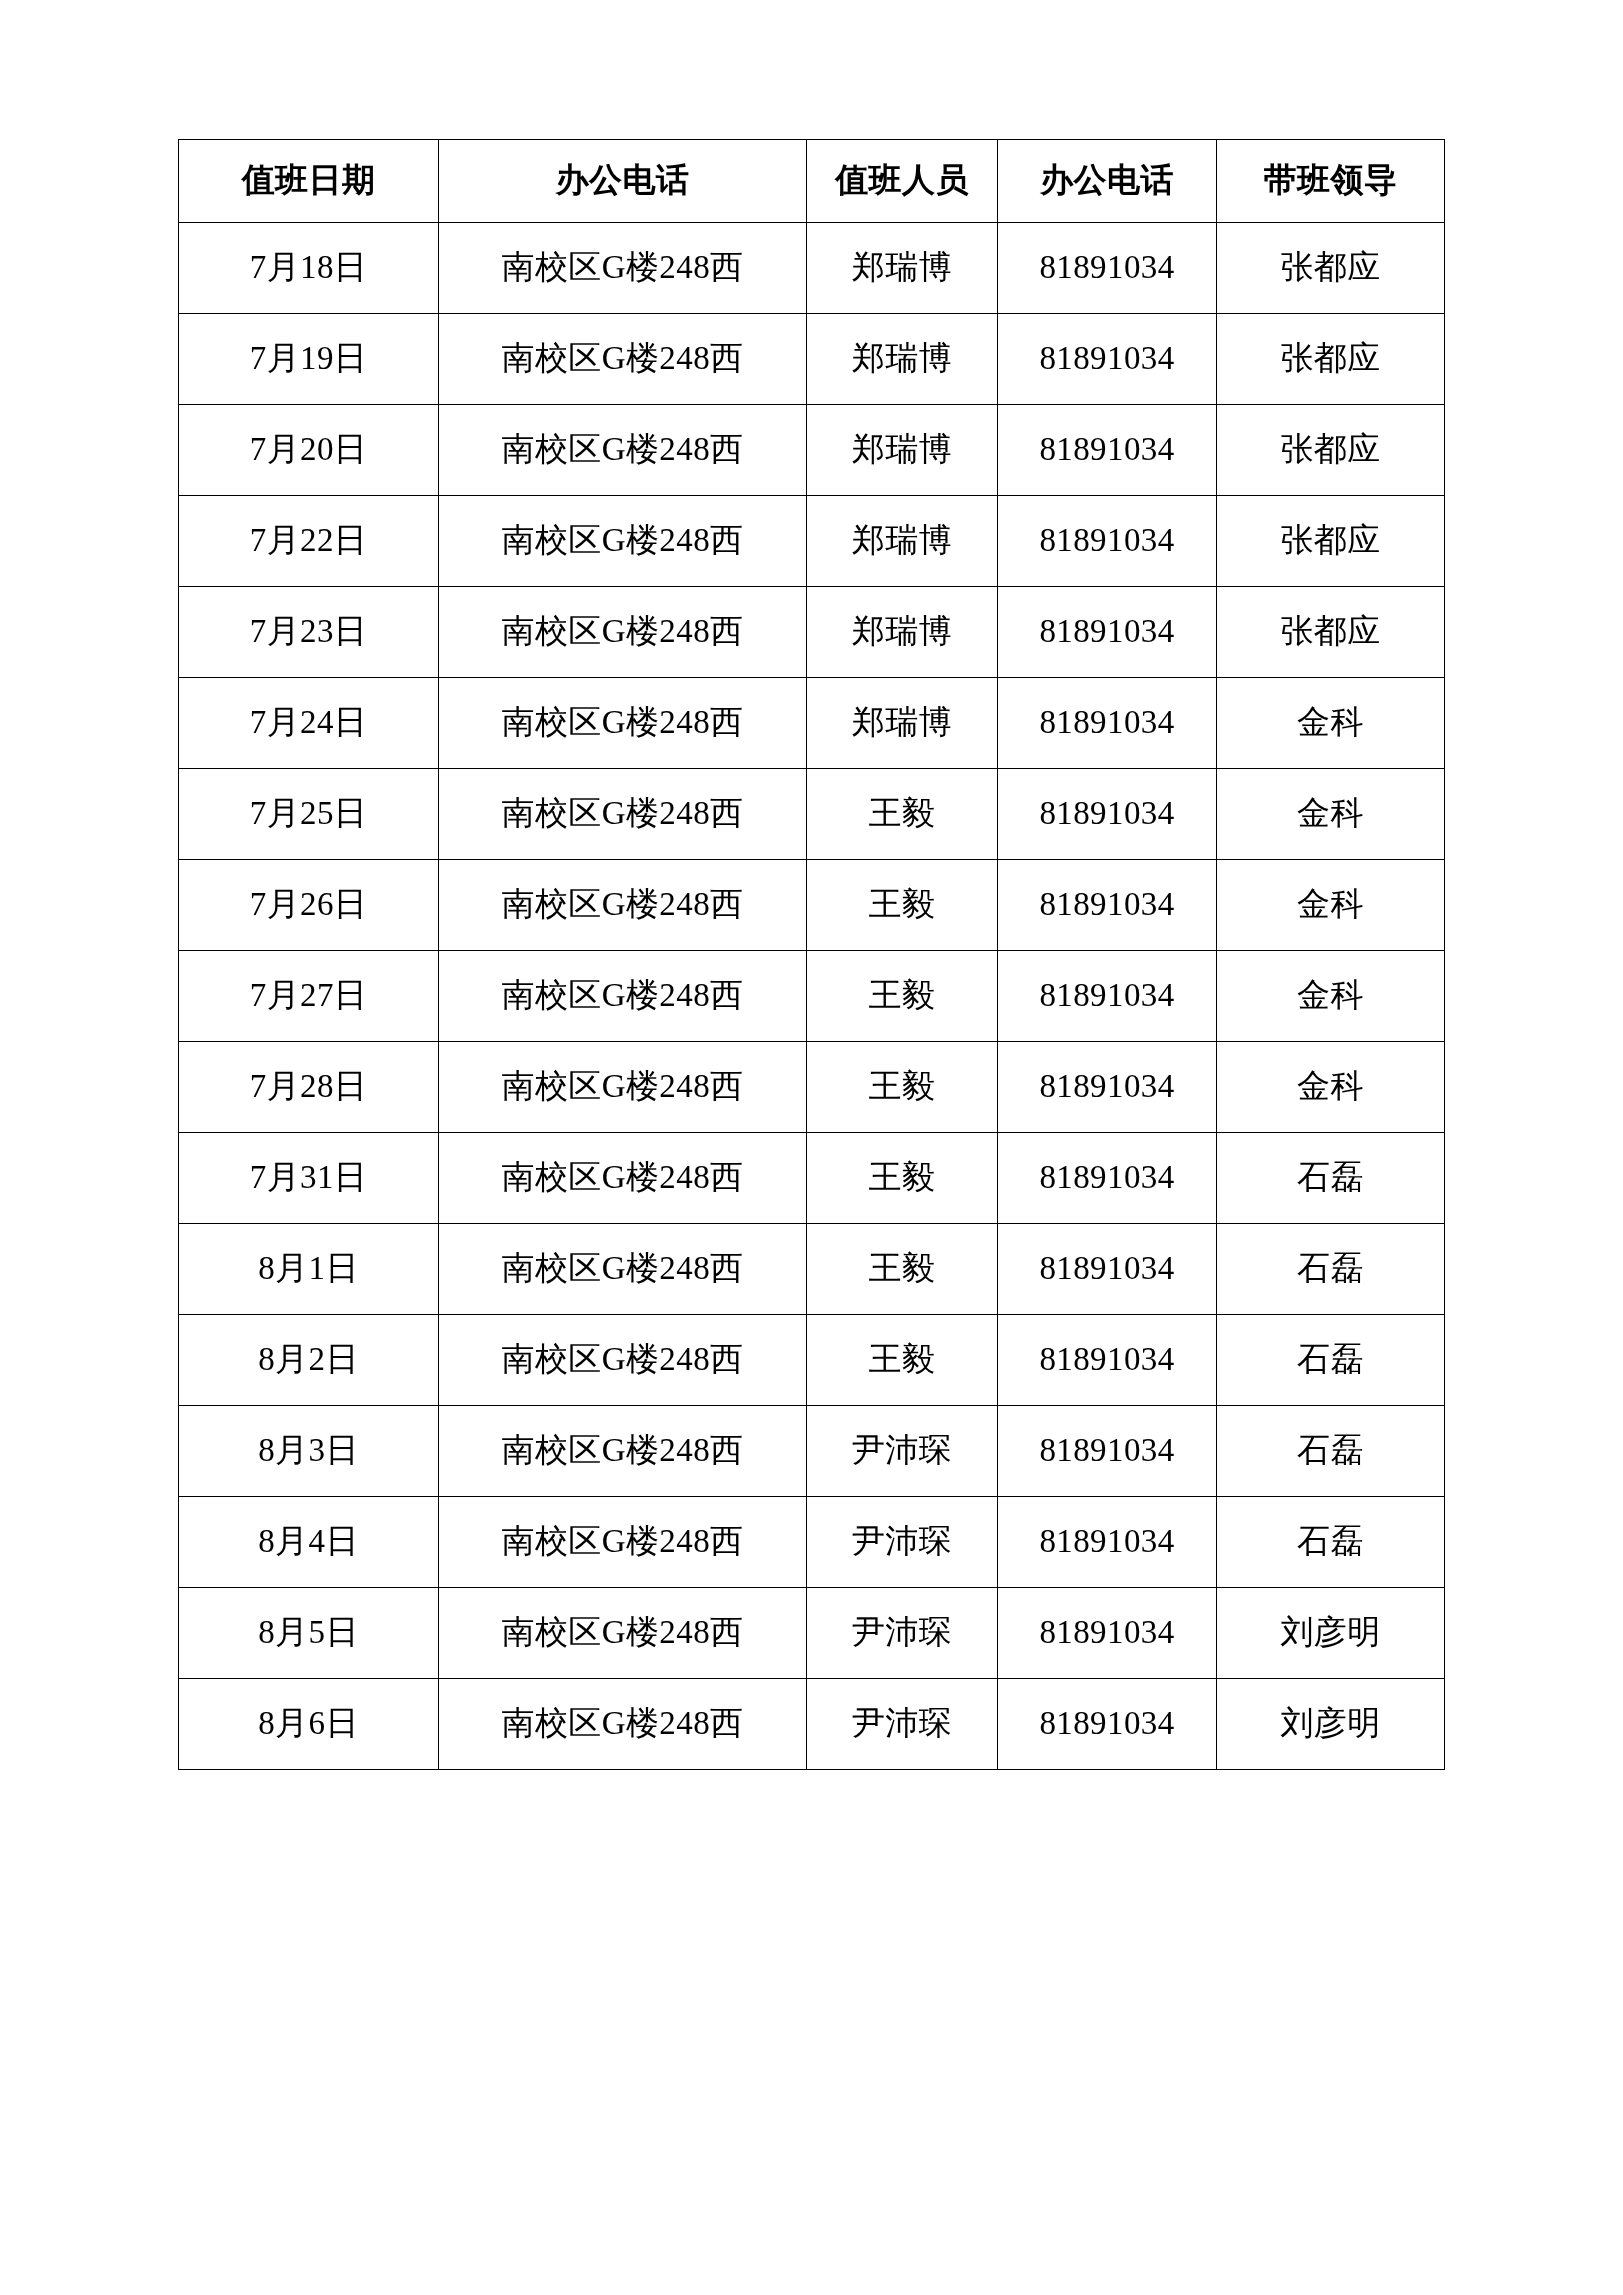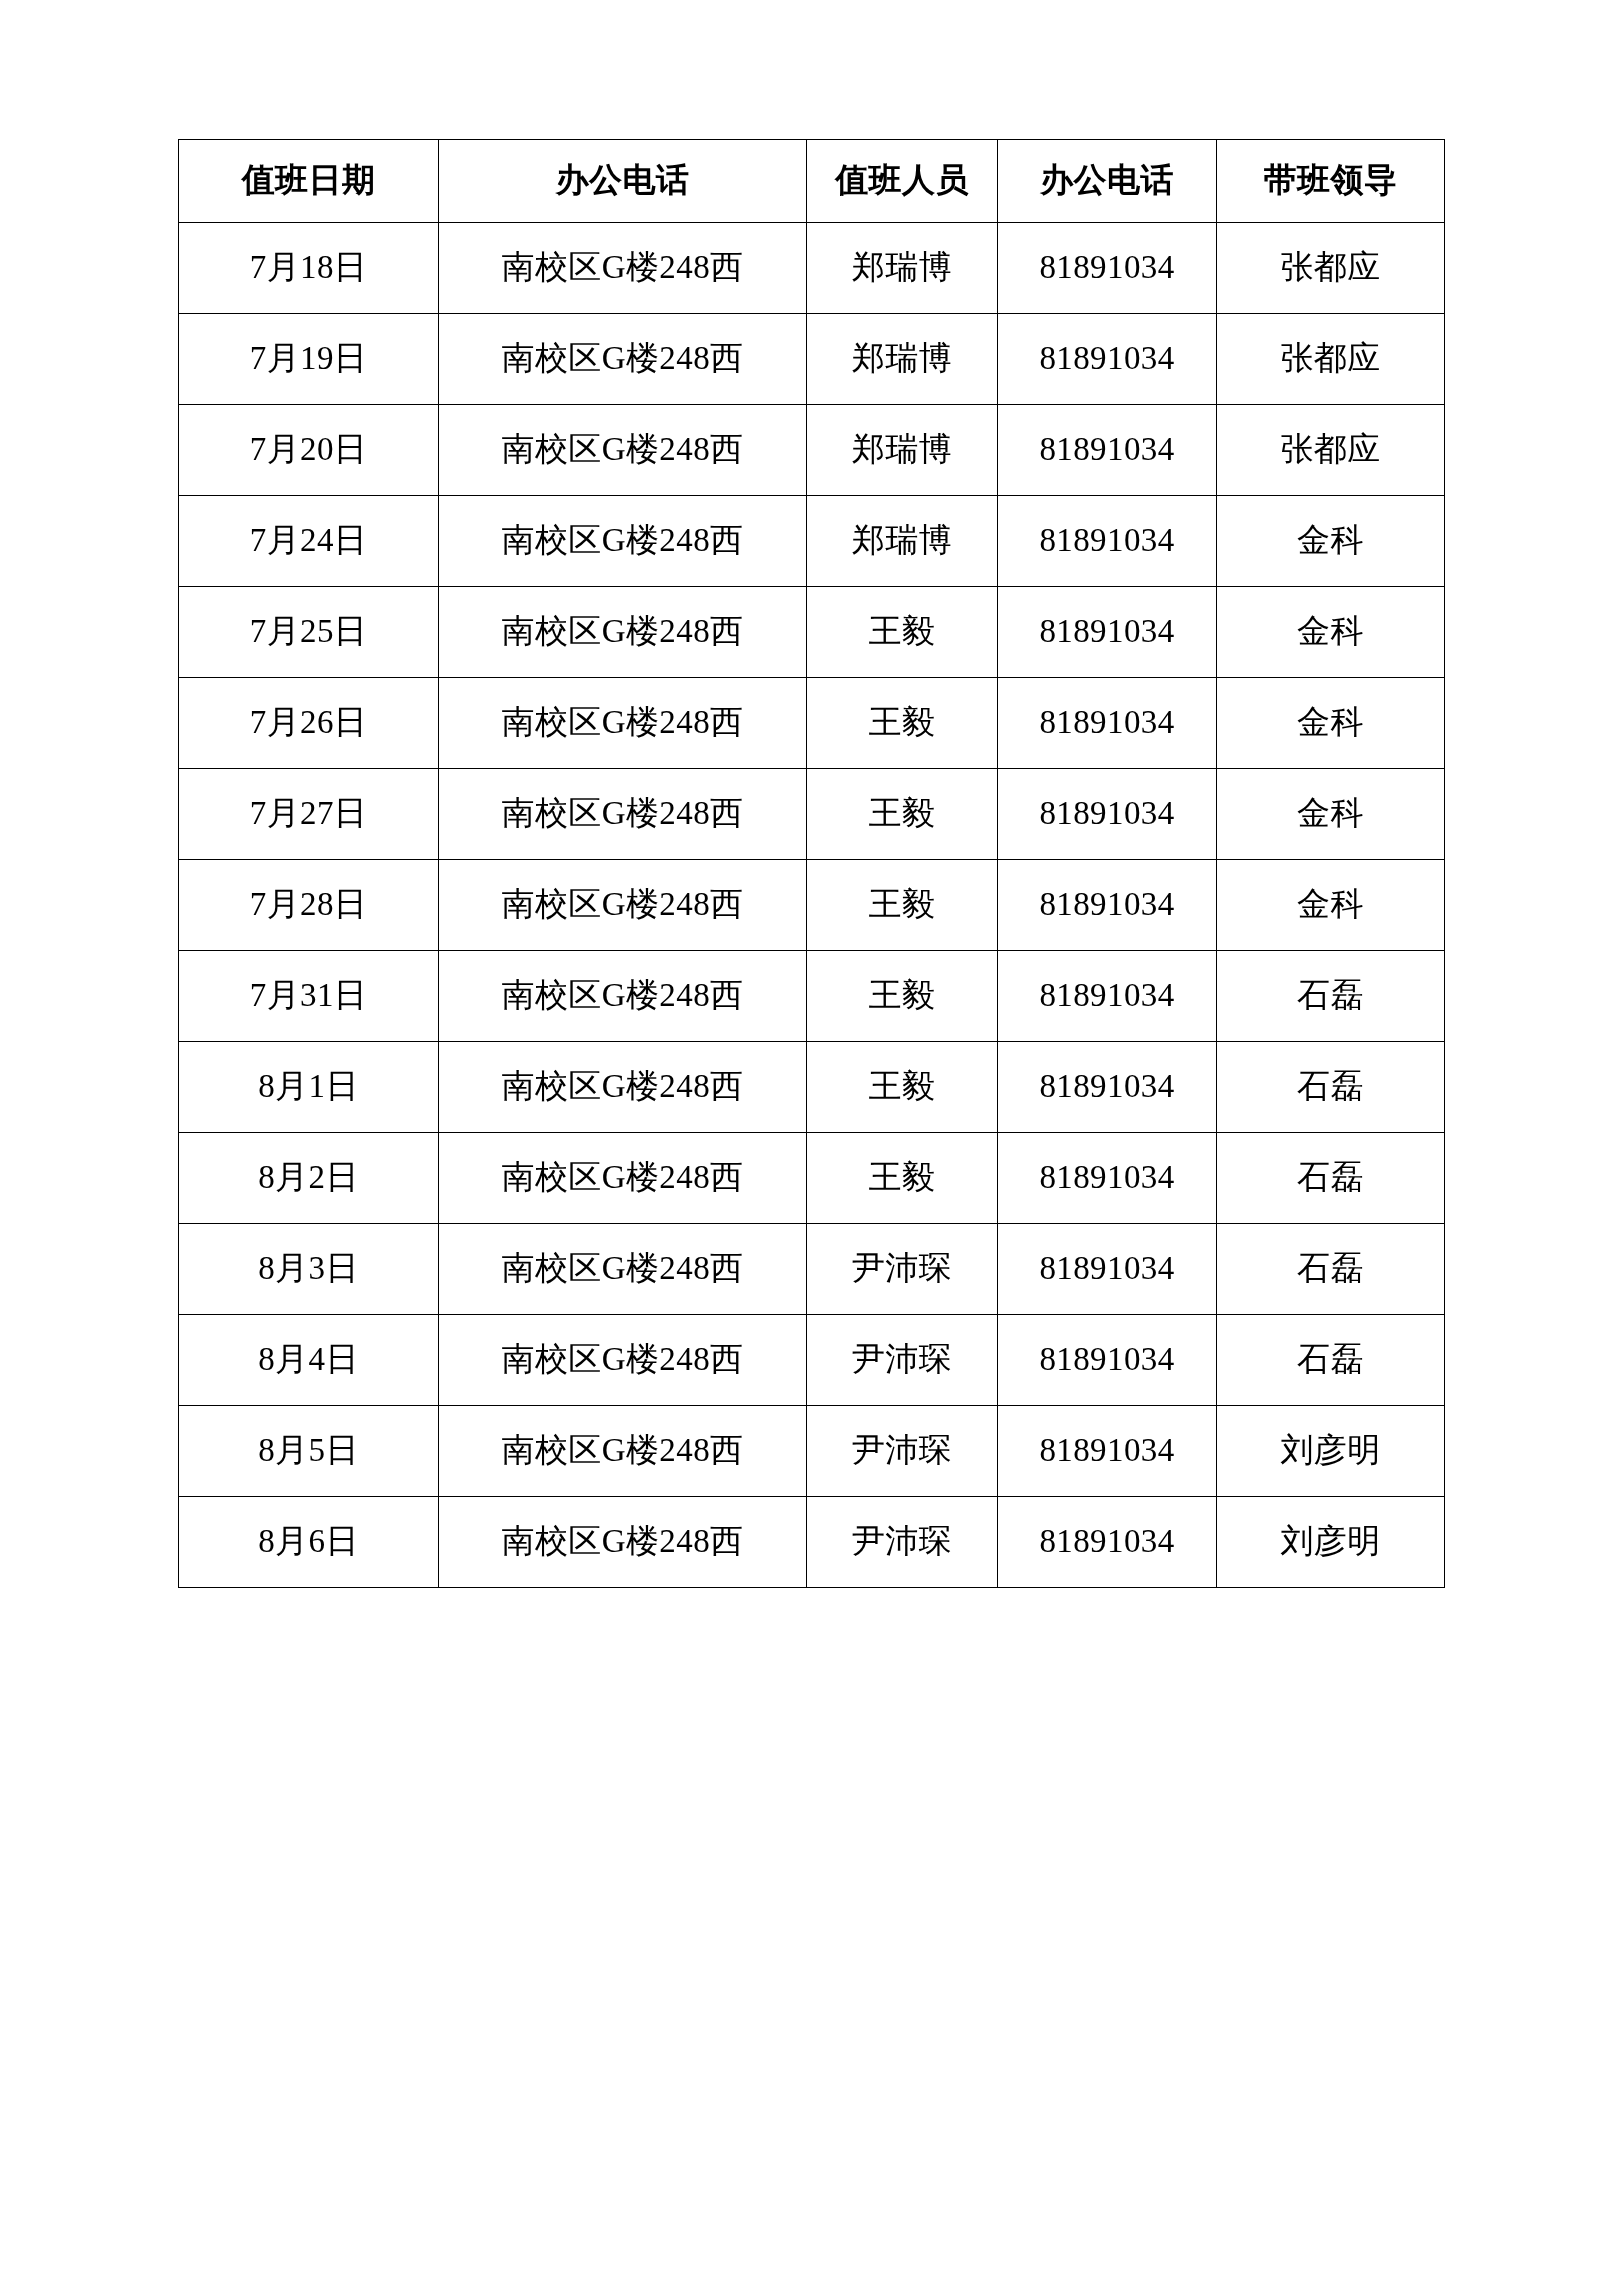--- a/index.html
+++ b/index.html
@@ -139,20 +139,54 @@
             </td>
           <td>
               <span class="cell-text">81891034</span>
             </td>
           <td>
               <span class="cell-text">张都应</span>
             </td>
         </tr>
         <tr>
           <td>
+              <span class="cell-text">7月22日</span>
+            </td>
+          <td>
+              <span class="cell-text">南校区G楼248西</span>
+            </td>
+          <td>
+              <span class="cell-text">郑瑞博</span>
+            </td>
+          <td>
+              <span class="cell-text">81891034</span>
+            </td>
+          <td>
+              <span class="cell-text">张都应</span>
+            </td>
+        </tr>
+        <tr>
+          <td>
+              <span class="cell-text">7月23日</span>
+            </td>
+          <td>
+              <span class="cell-text">南校区G楼248西</span>
+            </td>
+          <td>
+              <span class="cell-text">郑瑞博</span>
+            </td>
+          <td>
+              <span class="cell-text">81891034</span>
+            </td>
+          <td>
+              <span class="cell-text">张都应</span>
+            </td>
+        </tr>
+        <tr>
+          <td>
               <span class="cell-text">7月24日</span>
             </td>
           <td>
               <span class="cell-text">南校区G楼248西</span>
             </td>
           <td>
               <span class="cell-text">郑瑞博</span>
             </td>
           <td>
               <span class="cell-text">81891034</span>

